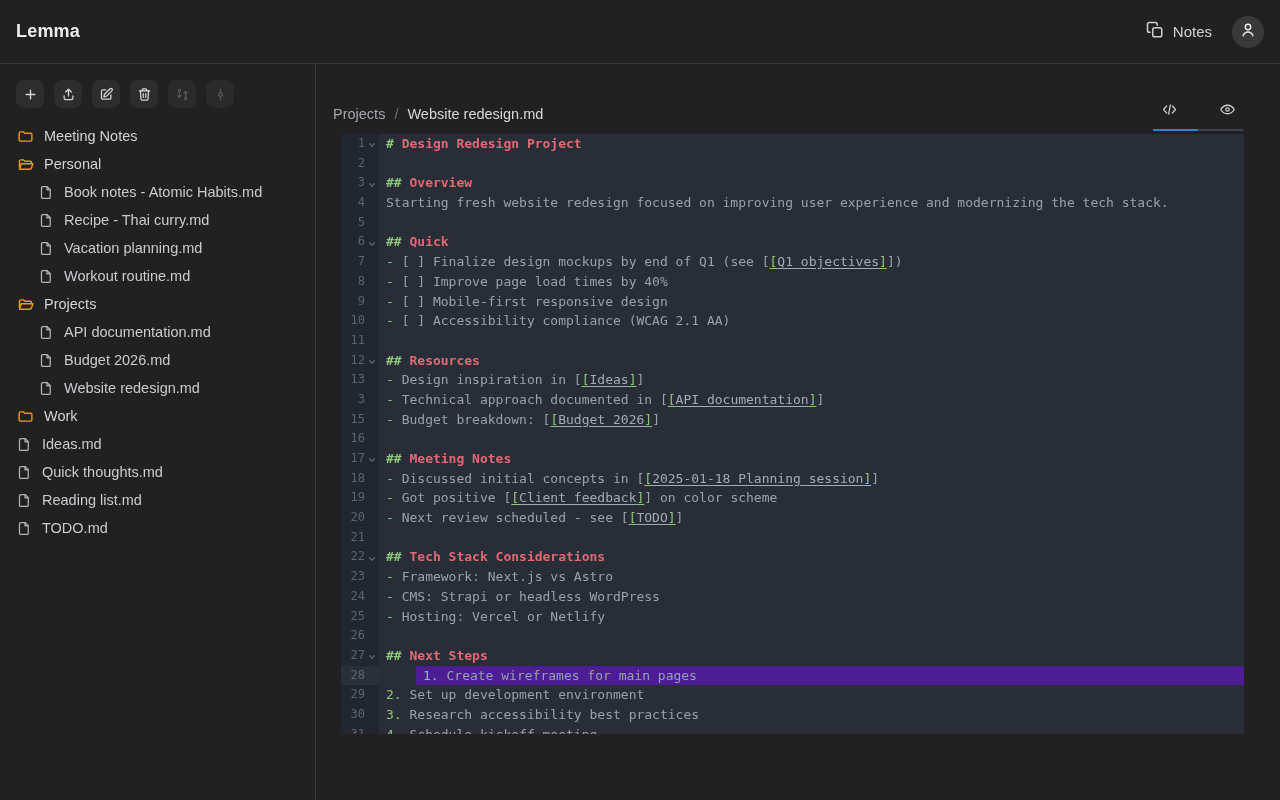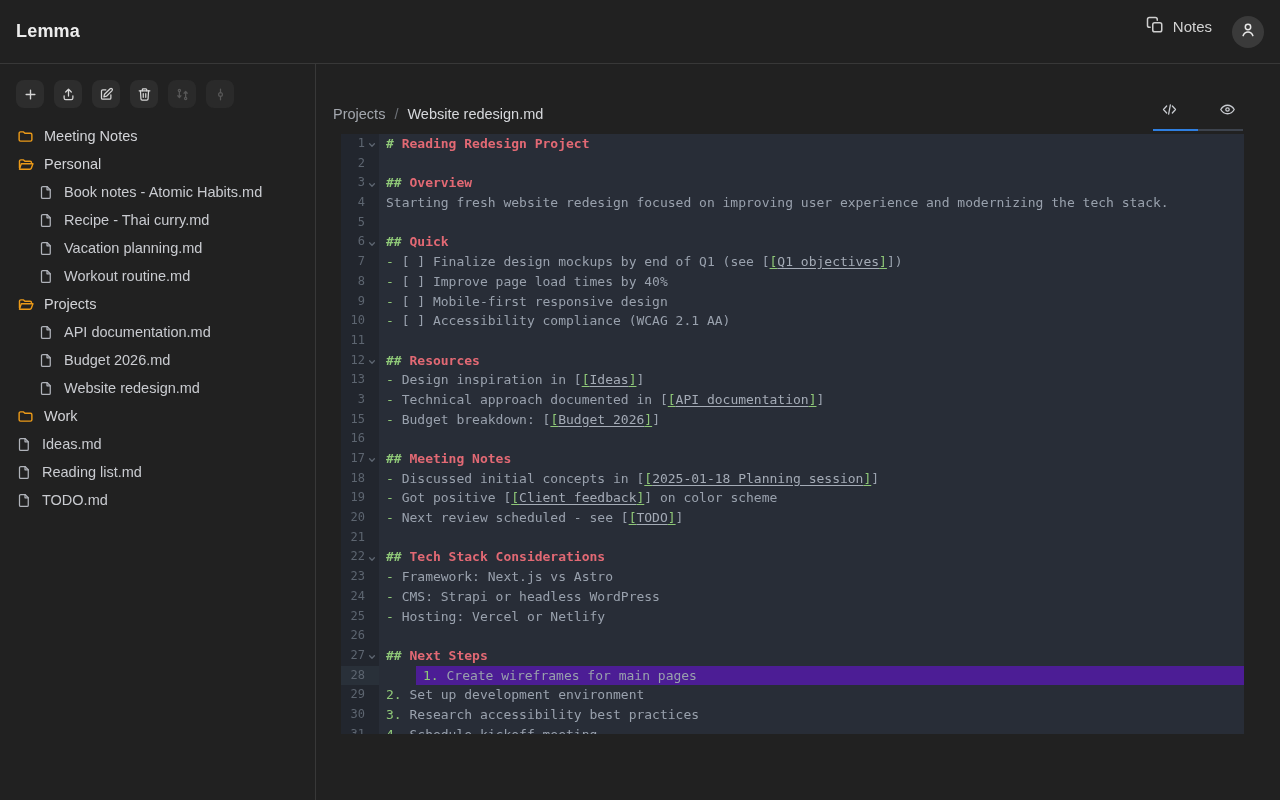--- a/index.html
+++ b/index.html
@@ -3,21 +3,21 @@
 <meta charset="utf-8">
 <style>
   * { margin:0; padding:0; box-sizing:border-box; }
   html,body { width:1280px; height:800px; overflow:hidden; }
   body { background:#212121; font-family:"Liberation Sans", sans-serif; color:#d4d4d8; }
 
   
   .topbar { height:64px; display:flex; align-items:center; justify-content:space-between;
             padding:0 16px 0 16px; border-bottom:1px solid #383838; }
   .app-title { font-size:18px; font-weight:700; color:#ececec; letter-spacing:.2px; }
-  .topbar-right { display:flex; align-items:flex-start; gap:20px; }
+  .topbar-right { display:flex; align-items:center; gap:20px; }
   .notes-btn { display:flex; align-items:center; gap:9px; color:#d2d2d2; font-size:15px; cursor:pointer; }
   .notes-btn svg { width:18px; height:18px; stroke:#cfcfcf; }
   .avatar { width:32px; height:32px; border-radius:50%; background:#3a3a3a;
             display:flex; align-items:center; justify-content:center; }
   .avatar svg { width:18px; height:18px; stroke:#e8e8e8; }
 
   
   .shell { display:flex; height:740px; }
   .sidebar { width:316px; border-right:1px solid #383838; padding-top:16px; flex:none; }
   .main { flex:1; min-width:0; }
@@ -253,20 +253,29 @@
           <span>Work</span>
         </div>
         <div class="tree-item depth0 is-file">
           <span class="ticon">
             <svg viewBox="0 0 24 24" fill="none" stroke-width="2" stroke-linecap="round" stroke-linejoin="round">
               <path d="M6 2.5h6.8L18 7.7V19.5a2 2 0 0 1-2 2H6a2 2 0 0 1-2-2v-15a2 2 0 0 1 2-2z"></path>
               <path d="M12.8 2.5v5.2H18"></path>
             </svg>
           </span>
           <span>Ideas.md</span>
+        </div>
+        <div class="tree-item depth0 is-file">
+          <span class="ticon">
+            <svg viewBox="0 0 24 24" fill="none" stroke-width="2" stroke-linecap="round" stroke-linejoin="round">
+              <path d="M6 2.5h6.8L18 7.7V19.5a2 2 0 0 1-2 2H6a2 2 0 0 1-2-2v-15a2 2 0 0 1 2-2z"></path>
+              <path d="M12.8 2.5v5.2H18"></path>
+            </svg>
+          </span>
+          <span>Quick thoughts.md</span>
         </div>
         <div class="tree-item depth0 is-file">
           <span class="ticon">
             <svg viewBox="0 0 24 24" fill="none" stroke-width="2" stroke-linecap="round" stroke-linejoin="round">
               <path d="M6 2.5h6.8L18 7.7V19.5a2 2 0 0 1-2 2H6a2 2 0 0 1-2-2v-15a2 2 0 0 1 2-2z"></path>
               <path d="M12.8 2.5v5.2H18"></path>
             </svg>
           </span>
           <span>Reading list.md</span>
         </div>
@@ -315,21 +324,21 @@
     </div>
 
     <div class="editor" id="editor">
         <div class="row">
           <span class="gut-n">1</span>
           <span class="gut-f">
             <svg viewBox="0 0 10 10" fill="none" stroke-width="1.6" stroke-linecap="round" stroke-linejoin="round">
               <path d="M2 3.5 5 6.5 8 3.5"></path>
             </svg>
           </span>
-          <div class="code"><span class="tk-hm"># </span><span class="tk-h">Reading Redesign Project</span></div>
+          <div class="code"><span class="tk-hm"># </span><span class="tk-h">Design Redesign Project</span></div>
         </div>
         <div class="row">
           <span class="gut-n">2</span>
           <span class="gut-f"></span>
           <div class="code"></div>
         </div>
         <div class="row">
           <span class="gut-n">3</span>
           <span class="gut-f">
             <svg viewBox="0 0 10 10" fill="none" stroke-width="1.6" stroke-linecap="round" stroke-linejoin="round">

